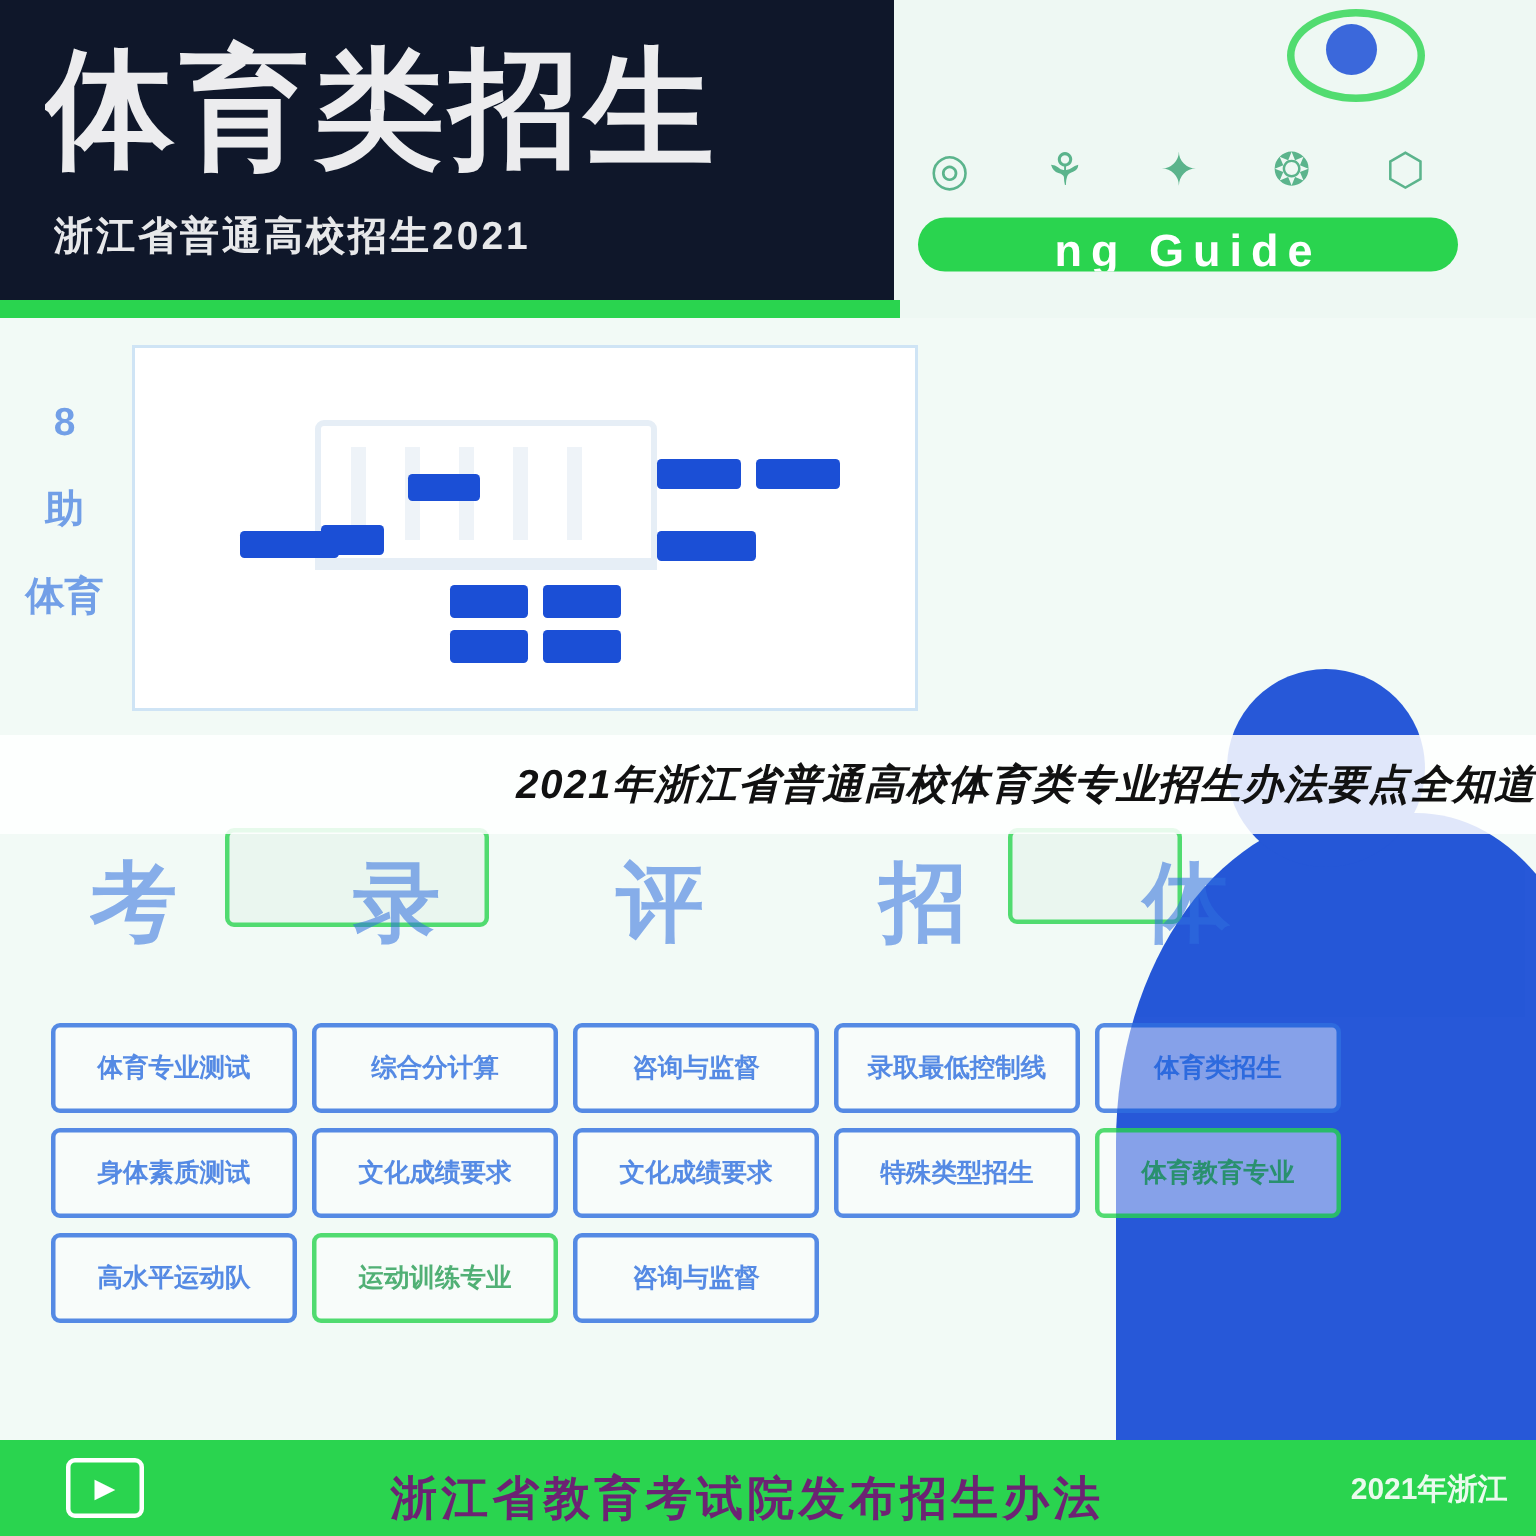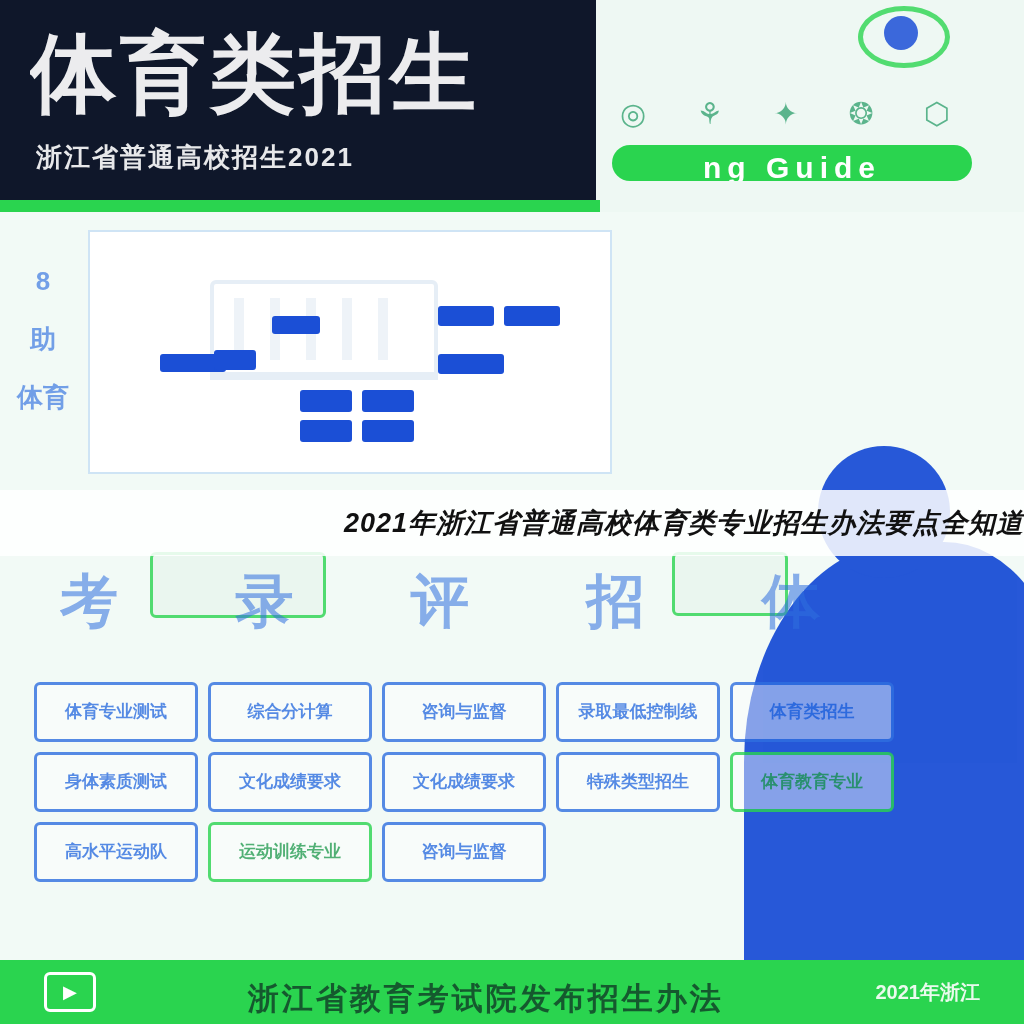--- a/index.html
+++ b/index.html
@@ -257,31 +257,31 @@
     border-radius: 6px;
     display: flex;
     align-items: center;
     justify-content: center;
     color: #ffffff;
     font-size: 18px;
   }
   .footer-text {
     flex: 1;
     text-align: center;
-    color: #14532d;
+    color: #701a75;
     font-size: 31px;
     font-weight: bold;
     letter-spacing: 3px;
     white-space: nowrap;
     overflow: hidden;
     opacity: .95;
     margin-top: 13px;
   }
   .footer-right {
-    margin-right: 44px;
+    margin-right: 19px;
     color: #ffffff;
     font-size: 20px;
     font-weight: bold;
     opacity: .9;
     white-space: nowrap;
   }
 </style>
 </head>
 <body>
 

